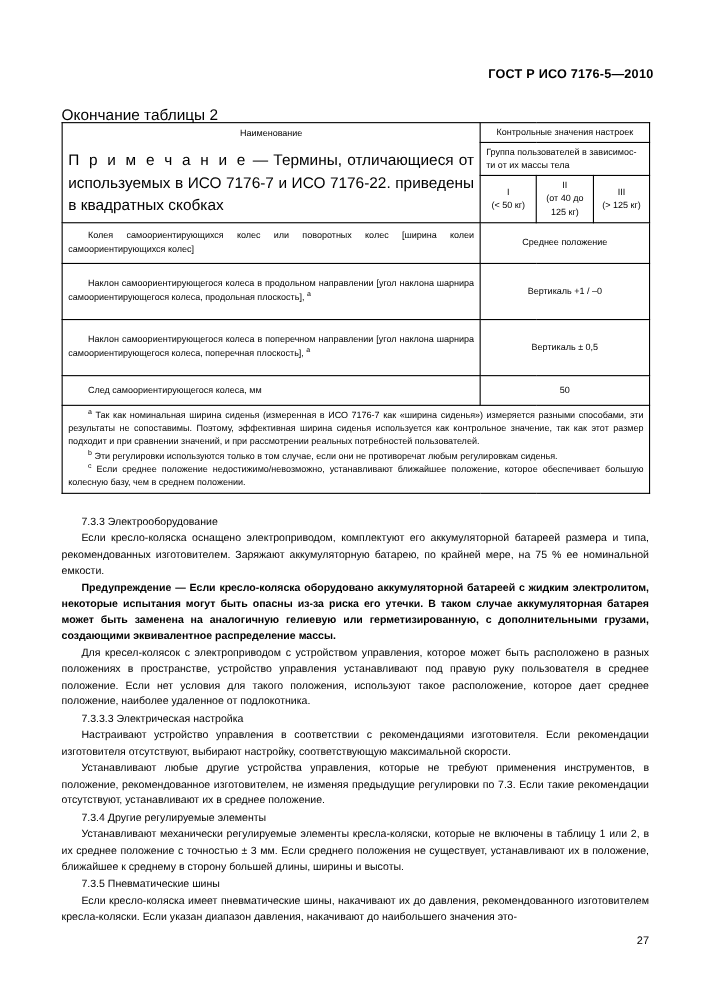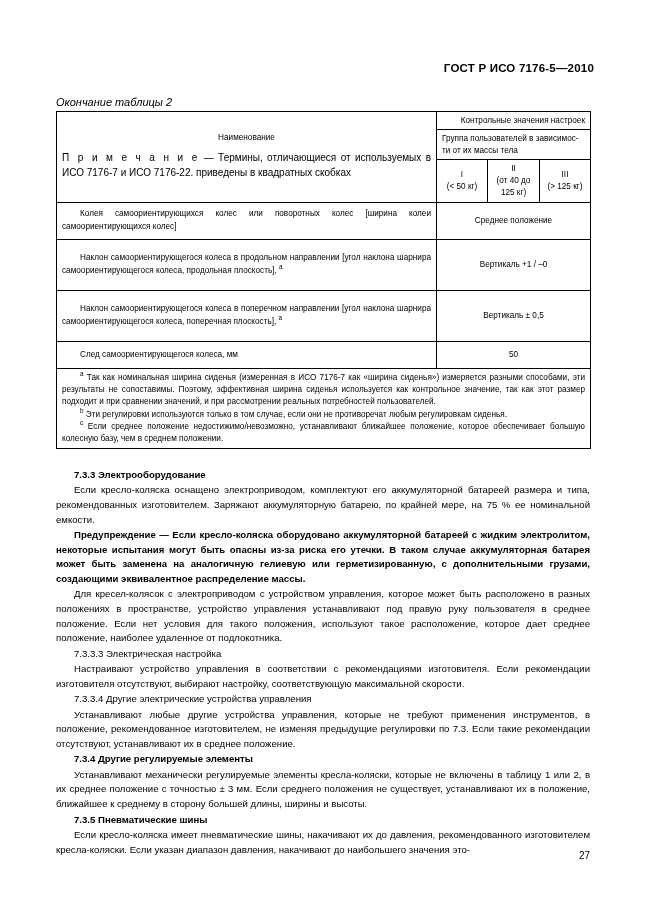--- a/index.html
+++ b/index.html
@@ -31,22 +31,21 @@
     font-weight: bold;
     letter-spacing: 0.2px;
     white-space: nowrap;
   }
 
   
   .table-caption {
     position: absolute;
     left: 56px;
     top: 80px;
-    font-size: 11px;
-    font-style: italic;
+    font-size: 14px;
   }
 
   
   .tbl-wrap {
     position: absolute;
     left: 56px;
     top: 95px;
     width: 534px;
   }
   table.spec {
@@ -59,29 +58,29 @@
     vertical-align: middle;
     font-size: 8.2px;
     padding: 3px 5px;
   }
   .outer-top { border-top: 1.6px solid #000 !important; }
   .outer-bottom { border-bottom: 1.6px solid #000 !important; }
   .outer-left { border-left: 1.6px solid #000 !important; }
   .outer-right { border-right: 1.6px solid #000 !important; }
 
   .hdr-center {
-    text-align: right;
+    text-align: center;
     line-height: 1.35;
   }
   .name-hdr {
     text-align: center;
     font-size: 8.2px;
   }
   .note-cell {
-    font-size: 10px;
+    font-size: 14px;
     line-height: 1.45;
     text-align: justify;
   }
   .note-label {
     letter-spacing: 2.1px;
   }
   .grp-hdr {
     font-size: 7.6px;
     line-height: 1.4;
   }
@@ -118,21 +117,21 @@
 
   
   .body {
     position: absolute;
     left: 56px;
     top: 452px;
     width: 534px;
   }
   .h3 {
     font-size: 9.6px;
-    font-weight: bold;
+    font-weight: normal;
     margin: 0 0 1px 0;
     text-indent: 18px;
     line-height: 1.5;
   }
   .h4 {
     font-size: 9.6px;
     font-weight: normal;
     margin: 0 0 1px 0;
     text-indent: 18px;
     line-height: 1.5;
@@ -247,21 +246,20 @@
       <div class="h3">7.3.3 Электрооборудование</div>
 
       <div class="p">Если кресло-коляска оснащено электроприводом, комплектуют его аккумуляторной батареей размера и типа, рекомендованных изготовителем. Заряжают аккумуляторную батарею, по крайней мере, на  75 % ее номинальной емкости.</div>
       <div class="p p-bold">Предупреждение — Если кресло-коляска оборудовано аккумуляторной батареей с жидким электролитом, некоторые испытания могут быть опасны из-за риска его утечки. В таком случае аккумуляторная батарея может быть заменена на аналогичную гелиевую или герметизированную, с дополнительными грузами, создающими эквивалентное распределение массы.</div>
 
       <div class="p">Для кресел-колясок с электроприводом с устройством управления, которое может быть расположено в разных положениях в пространстве, устройство управления устанавливают под правую руку пользователя в среднее положение. Если нет условия для такого положения, используют такое расположение, которое дает среднее положение, наиболее удаленное от подлокотника.</div>
 
       <div class="h4">7.3.3.3 Электрическая настройка</div>
       <div class="p">Настраивают устройство управления в соответствии с рекомендациями изготовителя. Если рекомендации изготовителя отсутствуют, выбирают настройку, соответствующую  максимальной скорости.</div>
 
-      <div class="h4">7.3.3.4 Другие электрические устройства управления</div>
       <div class="p">Устанавливают любые другие устройства управления, которые не требуют применения инструментов, в положение, рекомендованное изготовителем,  не изменяя предыдущие регулировки по 7.3. Если такие рекомендации отсутствуют, устанавливают их в среднее положение.</div>
     </div>
 
     <div class="sect">
       <div class="h3">7.3.4 Другие регулируемые элементы</div>
       <div class="p">Устанавливают механически регулируемые элементы кресла-коляски, которые не включены в таблицу 1 или 2, в их среднее положение с точностью ± 3 мм. Если среднего положения не существует, устанавливают их в положение, ближайшее к среднему в сторону большей длины, ширины и высоты.</div>
     </div>
 
     <div class="sect">
       <div class="h3">7.3.5 Пневматические шины</div>

